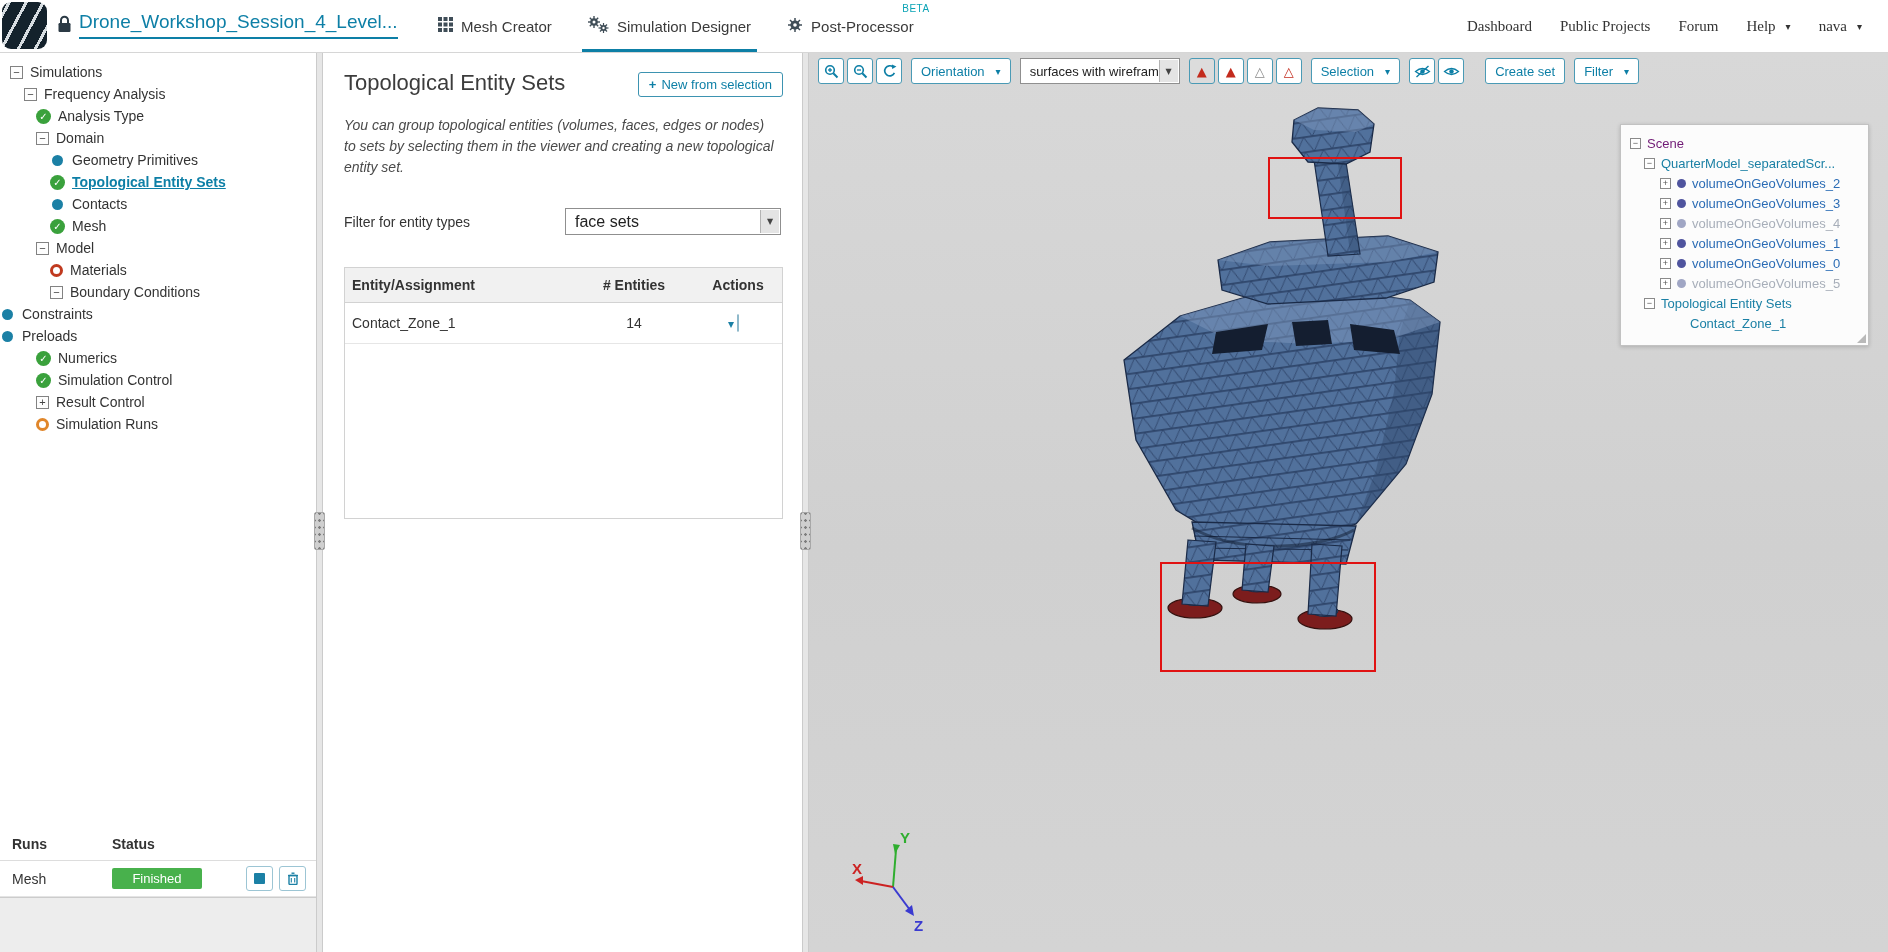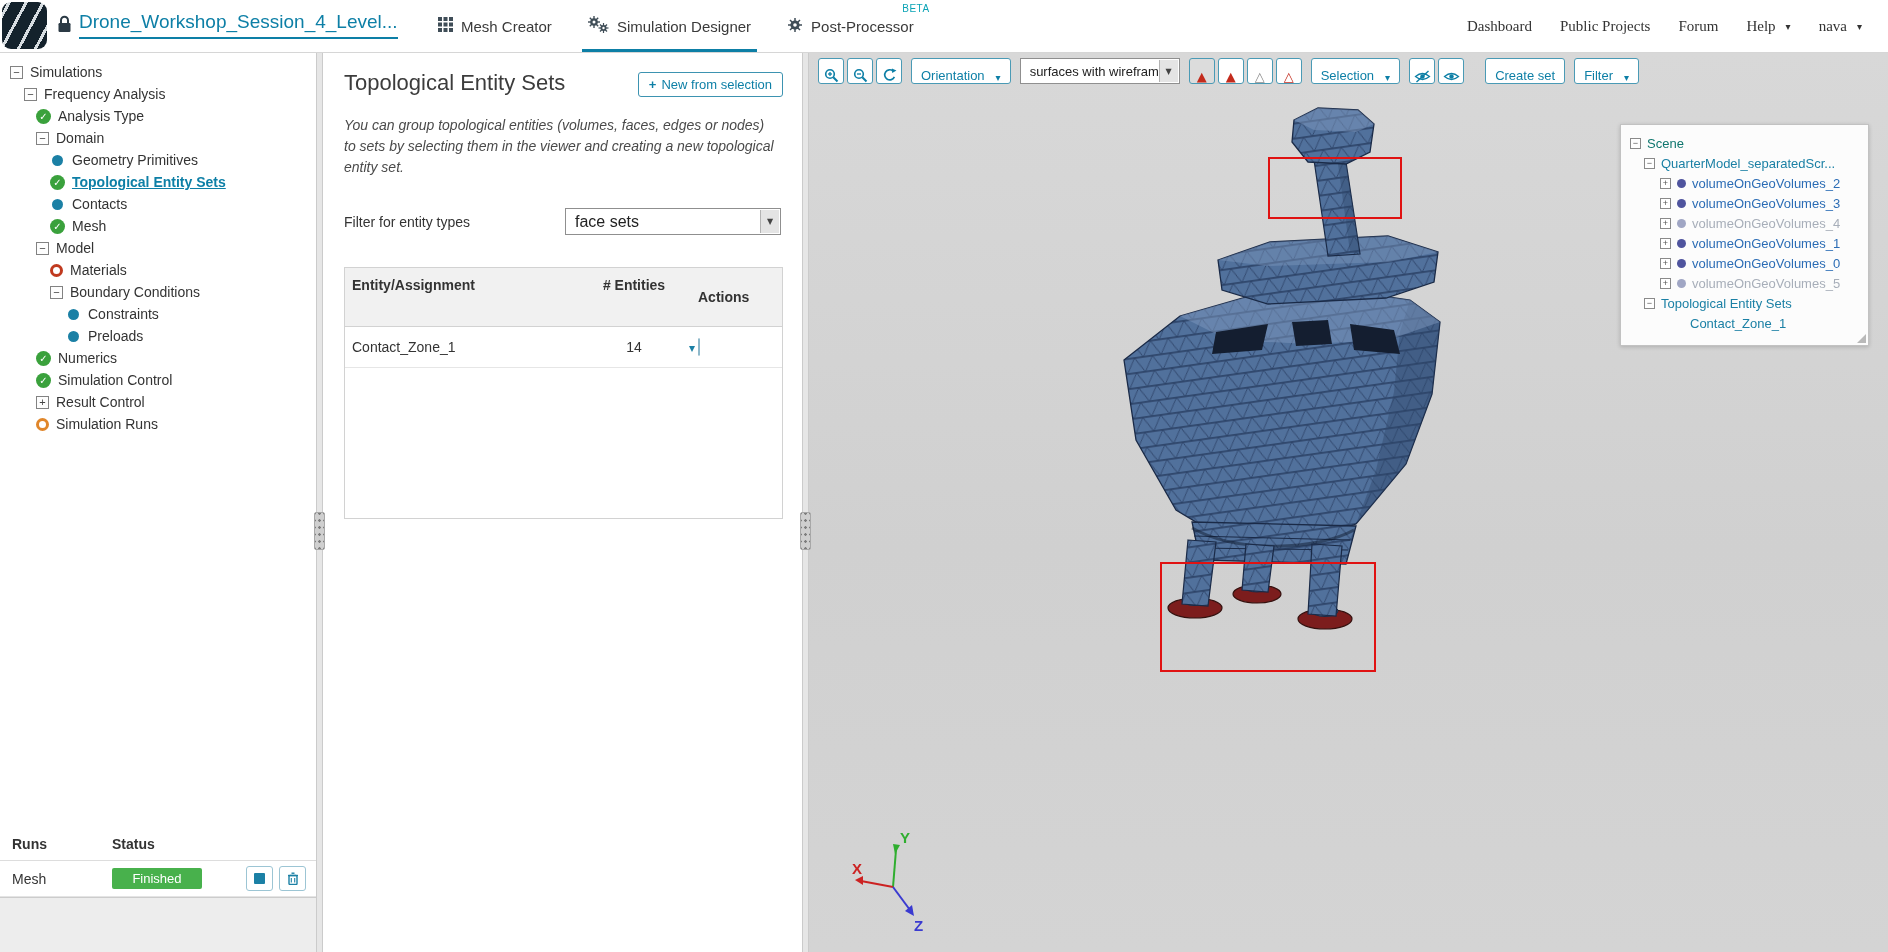--- a/index.html
+++ b/index.html
@@ -34,21 +34,21 @@
   
   .sidebar{position:absolute;left:0;top:52px;width:316px;height:900px;background:#fff;}
   .gutter{position:absolute;top:52px;bottom:0;width:5px;background:#e6e6e6;
           border-left:1px solid #cbcbcb;border-right:1px solid #cbcbcb;z-index:10;}
   .grip{position:absolute;width:9px;height:36px;background:#cfcfcf;border:1px solid #a8a8a8;border-radius:2px;
         z-index:11;background-image:radial-gradient(#7d7d7d 1px,transparent 1.3px);
         background-size:5px 7px;background-position:2px 4px;}
   .newsim-wrap{padding:9px 10px;border-bottom:1px solid #e0e0e0;}
   .tree{padding-top:9px;font-size:14px;}
   .trow{display:flex;align-items:center;height:22px;gap:7px;white-space:nowrap;}
-  .lv0{padding-left:10px}.lv1{padding-left:24px}.lv2{padding-left:36px}.lv3{padding-left:50px}.lv4{padding-left:66px}
+  .lv0{padding-left:10px}.lv1{padding-left:24px}.lv2{padding-left:36px}.lv3{padding-left:50px}.lv4{}
   .trow.selected .tlabel{color:#0d7fa6;font-weight:bold;text-decoration:underline;}
   .i-minus,.i-plus{width:13px;height:13px;border:1px solid #828282;background:#fdfdfd;color:#444;
         font-size:11px;line-height:11px;text-align:center;box-sizing:border-box;flex:none;}
   .i-minus::before{content:"−";} .i-plus::before{content:"+";}
   .i-check{width:15px;height:15px;border-radius:50%;background:#3aa13c;color:#fff;font-size:10px;
         line-height:15px;text-align:center;flex:none;}
   .i-check::before{content:"✓";}
   .i-dot{width:11px;height:11px;border-radius:50%;background:#1b80a5;flex:none;margin:0 2px;}
   .i-warn-red{width:13px;height:13px;border-radius:50%;border:3px solid #c03a1f;box-sizing:border-box;flex:none;}
   .i-warn-orange{width:13px;height:13px;border-radius:50%;border:3px solid #e0862a;box-sizing:border-box;flex:none;}
@@ -87,56 +87,56 @@
   .sel-text{line-height:25px;padding:0 26px 0 9px;white-space:nowrap;overflow:hidden;}
   .sel-arrow{position:absolute;right:1px;top:1px;bottom:1px;width:18px;background:#e4e4e4;
              border-left:1px solid #b3b3b3;display:flex;align-items:center;justify-content:center;}
   .sel-arrow::before{content:"▼";font-size:8px;color:#444;font-family:"DejaVu Sans",sans-serif;}
   .sel-face{width:216px;margin-left:auto;margin-right:2px;}
   .tes-table{margin-top:32px;border:1px solid #d2d2d2;min-height:252px;box-sizing:border-box;}
   .tes-head{display:flex;background:#f1f1f1;border-bottom:1px solid #d2d2d2;font-weight:bold;
             font-size:14px;color:#333;}
   .c-entity{flex:1;padding:9px 7px;}
   .c-count{width:120px;text-align:center;padding:9px 0;flex:none;}
-  .c-actions{width:88px;padding:21px 4px;box-sizing:border-box;flex:none;}
+  .c-actions{width:88px;text-align:center;padding:9px 4px;box-sizing:border-box;flex:none;}
   .tes-row{display:flex;align-items:center;border-bottom:1px solid #e6e6e6;font-size:14px;height:40px;}
   .tes-row .c-entity,.tes-row .c-count{padding-top:0;padding-bottom:0;}
   .sel-mini{position:relative;width:48px;height:24px;border:1px solid #8fb9cb;background:#fff;
             margin:0 auto;box-sizing:border-box;border-radius:2px;}
   .sel-mini::after{content:"▾";position:absolute;right:4px;top:2px;font-size:12px;color:#1b80a5;
             font-family:"DejaVu Sans",sans-serif;}
 
   
   .viewer{position:absolute;left:808px;top:52px;width:1080px;height:900px;overflow:hidden;
           background:linear-gradient(180deg,#d8d8d8 0%,#d0d0d0 55%,#d4d4d4 100%);}
   .vtoolbar{position:absolute;left:10px;top:6px;display:flex;align-items:center;gap:9px;z-index:6;}
   .btn-group{display:flex;gap:3px;}
   .vbtn{height:26px;background:#fff;border:1px solid #4a9ab5;border-radius:3px;color:#0d7fa6;
-        font-size:13px;display:inline-flex;align-items:flex-end;justify-content:center;padding:0 9px;
+        font-size:13px;display:inline-flex;align-items:center;justify-content:center;padding:0 9px;
         gap:6px;font-family:"Liberation Sans","DejaVu Sans",sans-serif;}
   .vbtn.icon{width:26px;padding:0;}
   .vbtn.pressed{background:#dcdcdc;}
   .tri{font-family:"DejaVu Sans",sans-serif;font-size:13px;line-height:1;}
   .tri-red{color:#c32b1d;} .tri-grey{color:#8a8a8a;}
   .sel-render{width:160px;height:26px;}
   .ml{margin-left:12px;}
 
   
   .scene{position:absolute;top:72px;right:19px;width:237px;background:#fcfcfc;
          border:1px solid #c2c2c2;box-shadow:0 1px 4px rgba(0,0,0,.18);padding:8px 5px 12px;
          font-size:13px;z-index:5;}
   .scene::after{content:"";position:absolute;right:2px;bottom:2px;width:0;height:0;
          border-left:9px solid transparent;border-bottom:9px solid #b9b9b9;}
   .srow{display:flex;align-items:center;height:20px;gap:6px;white-space:nowrap;overflow:hidden;}
   .si0{padding-left:4px}.si1{padding-left:18px}.si2{padding-left:34px}.si3{padding-left:64px}
   .s-box{width:11px;height:11px;border:1px solid #8a8a8a;background:#fff;font-size:9px;line-height:9px;
          text-align:center;color:#555;box-sizing:border-box;flex:none;}
   .s-box.minus::before{content:"−";} .s-box.plus::before{content:"+";}
   .vol-ico{width:9px;height:9px;border-radius:50%;background:#4f549e;flex:none;}
-  .c-scene{color:#0f766e;text-align:right;} .c-model{color:#1b80a5;} .c-vol{color:#2b6cb5;} .c-set{color:#1b80a5;}
+  .c-scene{color:#701a75;text-align:right;} .c-model{color:#1b80a5;} .c-vol{color:#2b6cb5;} .c-set{color:#1b80a5;}
   .srow.dimmed .slabel{color:#a7aeb9;} .srow.dimmed .vol-ico{background:#a0a6c4;}
 
   .selrect{position:absolute;border:2px solid #e01212;z-index:4;}
   #rect1{left:460px;top:105px;width:130px;height:58px;}
   #rect2{left:352px;top:510px;width:212px;height:106px;}
   .model-svg{position:absolute;left:280px;top:40px;z-index:2;}
   .axis-svg{position:absolute;left:40px;top:780px;z-index:3;}
 </style>
 </head>
 <body>

